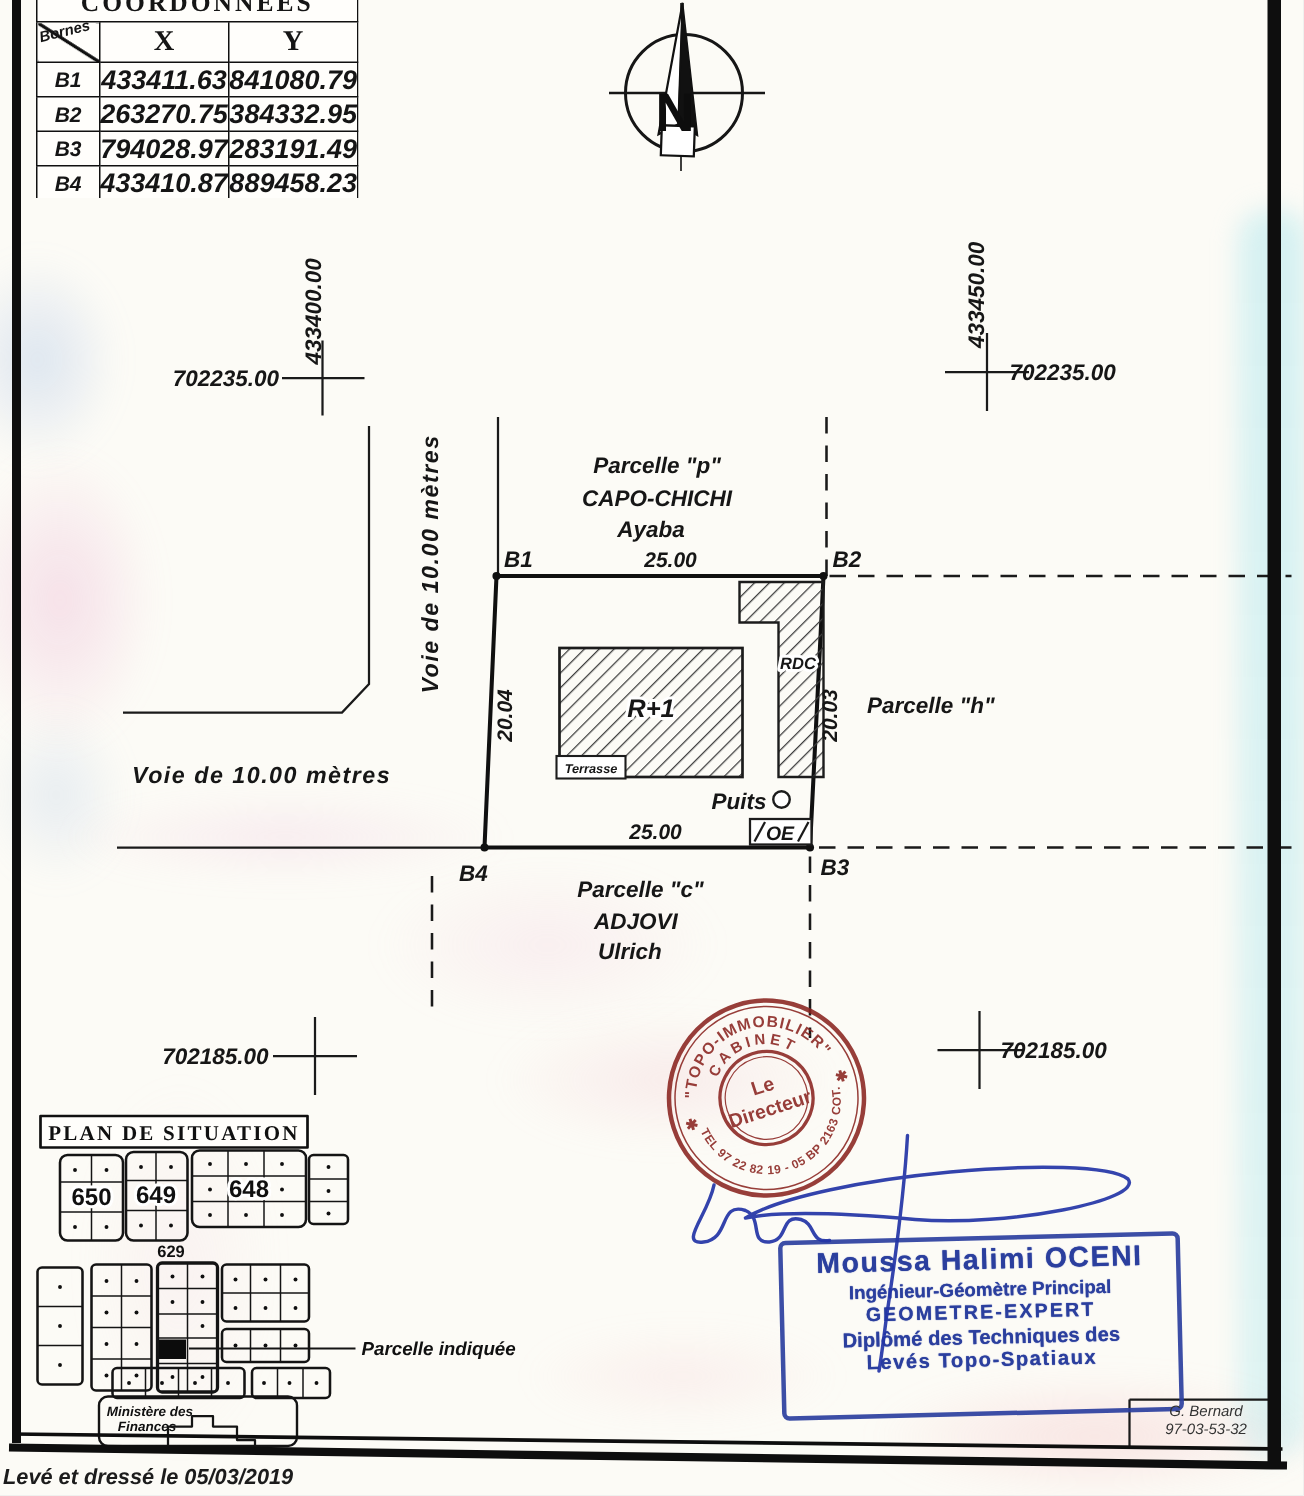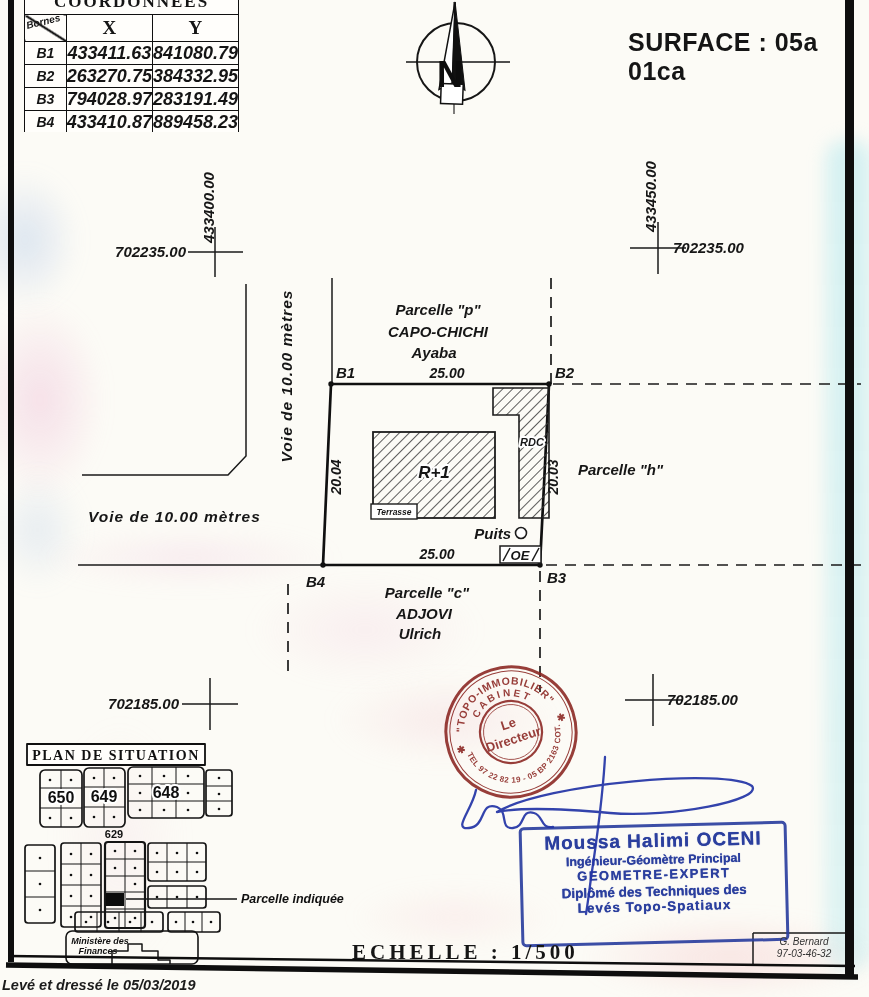--- a/index.html
+++ b/index.html
@@ -403,26 +403,24 @@
       </tr>
       <tr>
         <td class="bcell">B4</td>
         <td class="vcell">433410.87</td>
         <td class="vcell">889458.23</td>
       </tr>
     </tbody>
       </table>
   </div>
 
-  <div class="surface">SURFACE : 05a 01ca</div>
-
-  <div class="echelle">ECHELLE : 1/500</div>
+
   <div class="gbernard">
     <div>G. Bernard</div>
-    <div>97-03-46-32</div>
+    <div>97-03-53-32</div>
   </div>
 
   <div class="bar" style="left:8px;top:0;width:6px;height:962px;"></div>
   <div class="bar" style="left:845px;top:0;width:9px;height:975px;"></div>
 
   <div class="footer-note">Levé et dressé le 05/03/2019</div>
 
 </div>
 
 </body></html>

